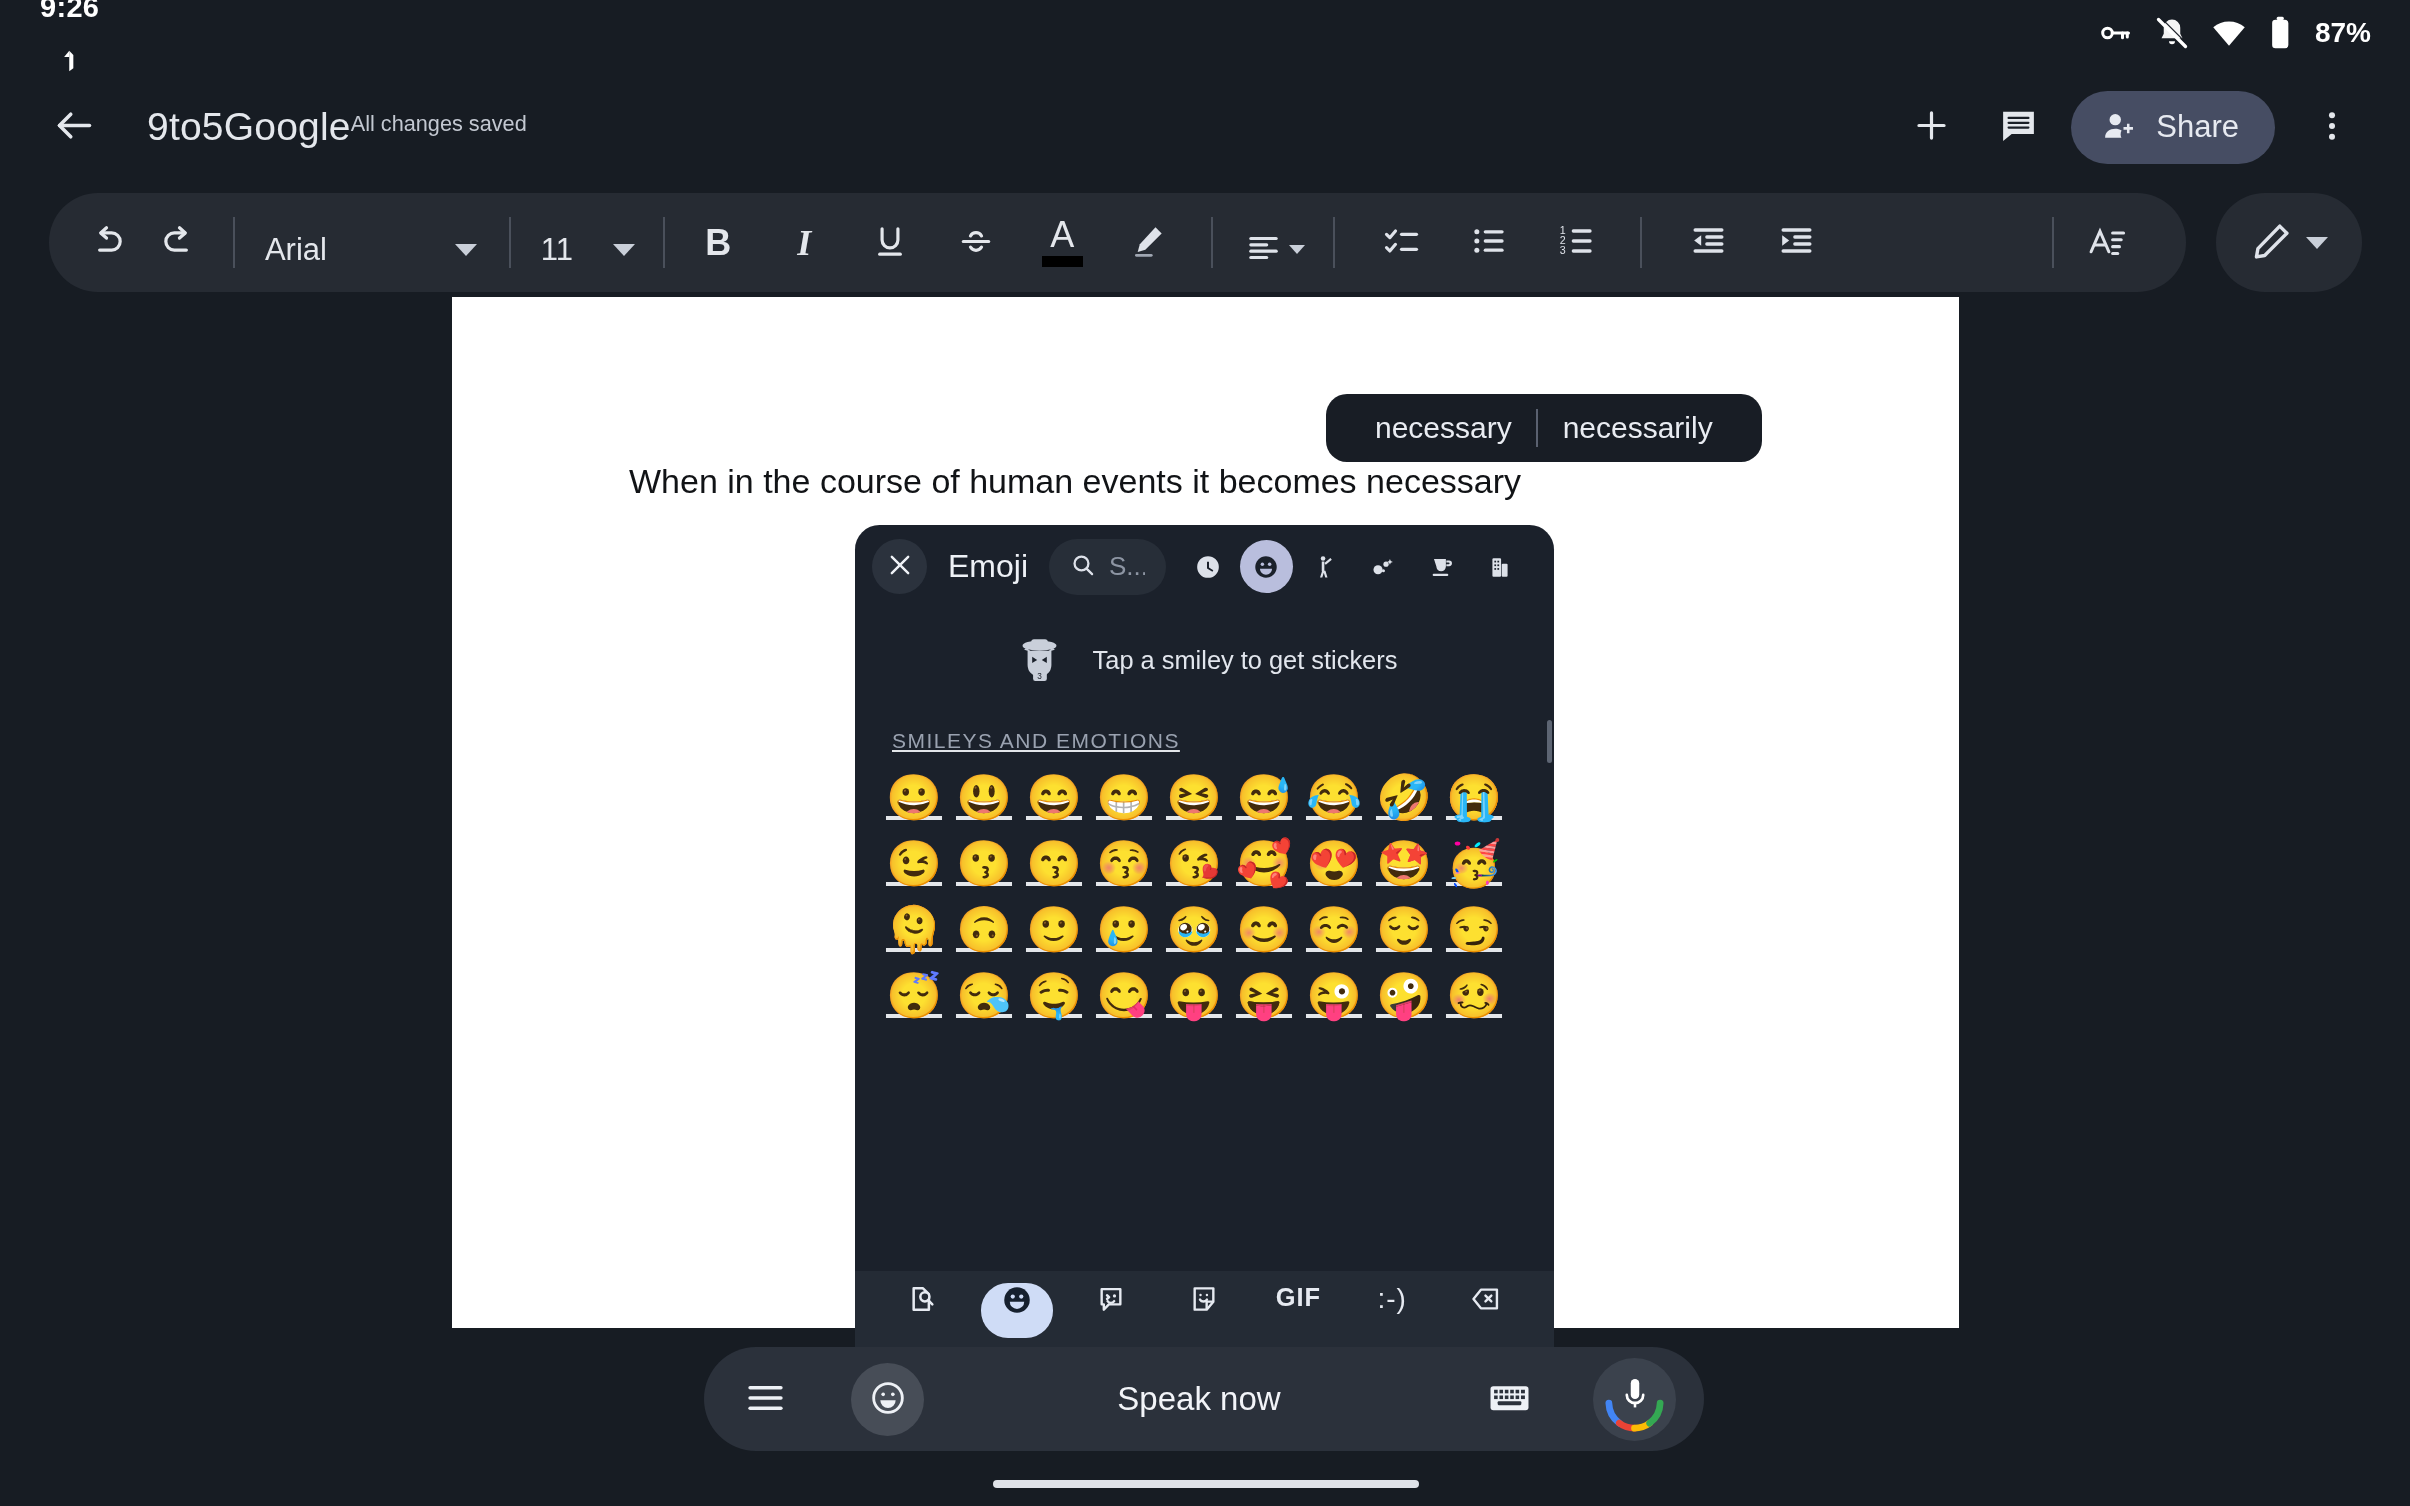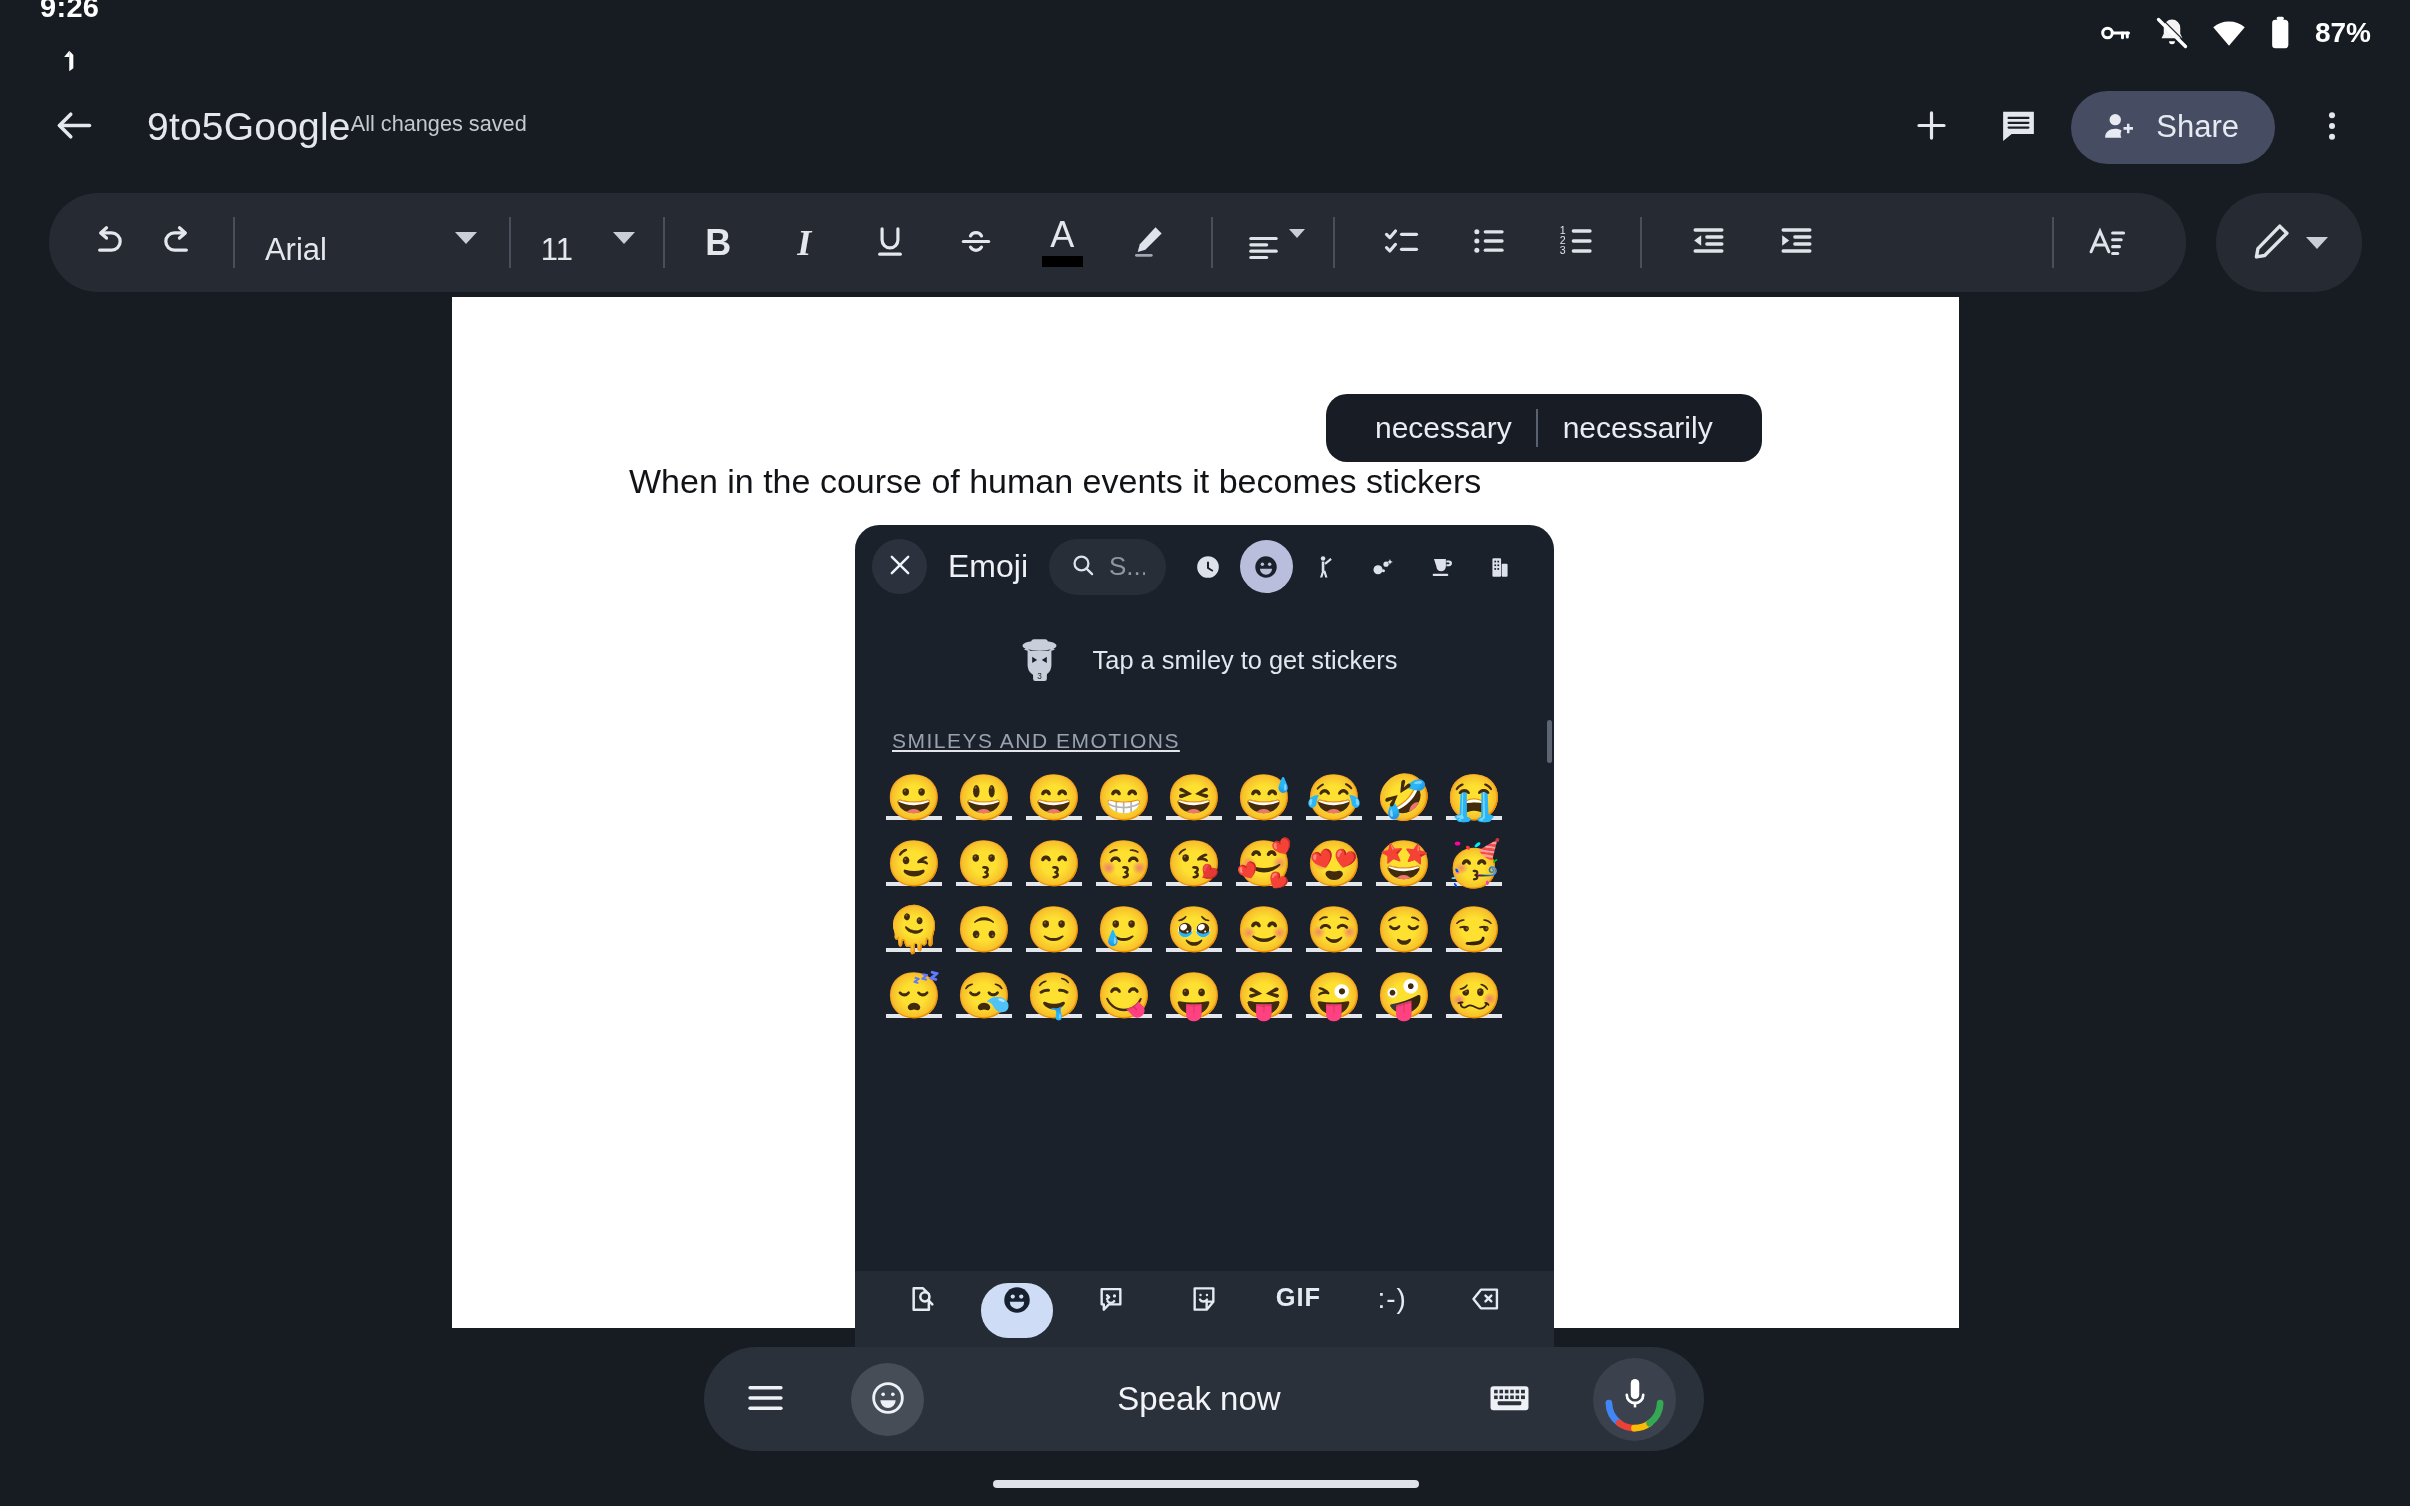--- a/index.html
+++ b/index.html
@@ -44,21 +44,21 @@
 
   
   #toolbar {
     position:absolute; top:193px; left:49px;
     width:2137px; height:99px;
     background:#262b33; border-radius:49px;
     display:flex; align-items:center; padding:0 21px;
   }
   .tb-btn { width:73px; height:73px; display:flex; align-items:center; justify-content:center; cursor:pointer; border-radius:50%; flex:none; }
   .tb-sep { width:1.9px; height:51px; background:#4a505b; margin:0 17px; flex:none; }
-  .tb-dropdown { display:flex; cursor:pointer; flex:none;margin-top:14px; }
+  .tb-dropdown { display:flex; align-items:center; cursor:pointer; flex:none;margin-top:14px; }
   #font-name { font-size:31px; color:#e4e7ec; min-width:141px; }
   #font-size { font-size:31px; color:#e4e7ec; min-width:40px; text-align:left; }
   .caret { width:0;height:0;border-left:11.3px solid transparent;border-right:11.3px solid transparent;border-top:12.2px solid #c9cfd9; }
   .tb-label { font-weight:bold; font-size:36px; color:#e4e7ec; }
   .tb-label.ital { font-style:italic; font-family:"Liberation Serif", serif; font-weight:bold; }
   #toolbar-gap { flex:1; }
   #pen-button {
     position:absolute; top:193px; right:49px; width:146px; height:99px;
     background:#262b33; border-radius:49px;
     display:flex; align-items:center; justify-content:center; gap:13px; cursor:pointer;
@@ -408,21 +408,21 @@
 <div id="pen-button">
   <span>
     <svg width="43" height="43" viewBox="0 0 24 24" fill="none" stroke="#dfe3ea" stroke-width="1.9" stroke-linejoin="round">
         <path d="M16.6 3.4 20.6 7.4 8.2 19.8 3.6 20.6 4.4 16z"></path>
       </svg>
   </span>
   <span class="caret"></span>
 </div>
 
 <div id="doc-page">
-  <div id="doc-text">When in the course of human events it becomes stickers</div>
+  <div id="doc-text">When in the course of human events it becomes necessary</div>
 </div>
 
 <div id="suggestion-strip">
   <span class="suggestion-word">necessary</span>
   <span class="sugg-divider"></span>
   <span class="suggestion-word">necessarily</span>
 </div>
 
 <div id="emoji-panel">
 

